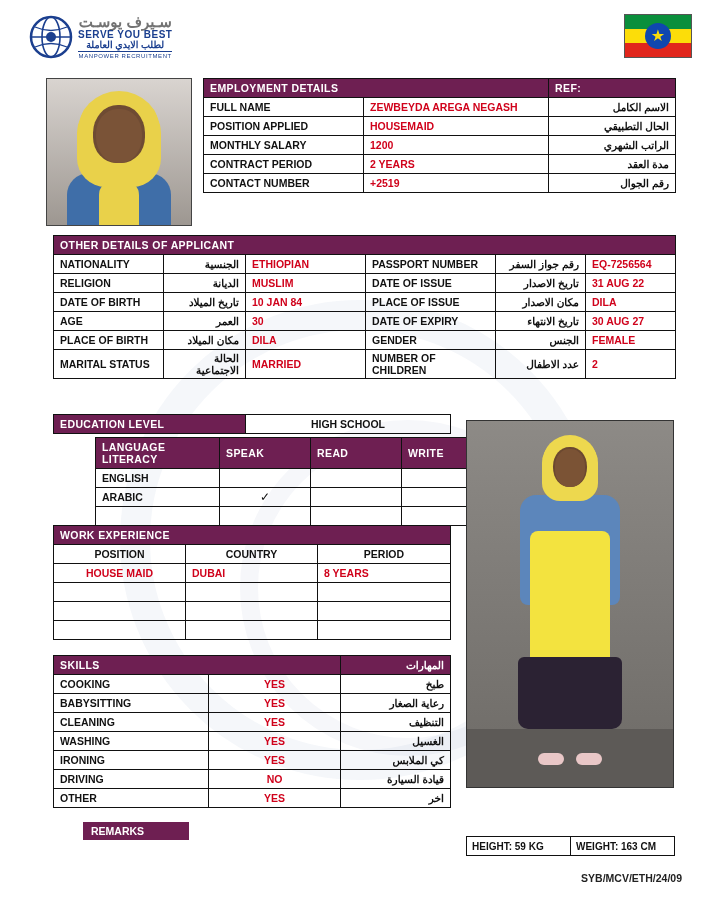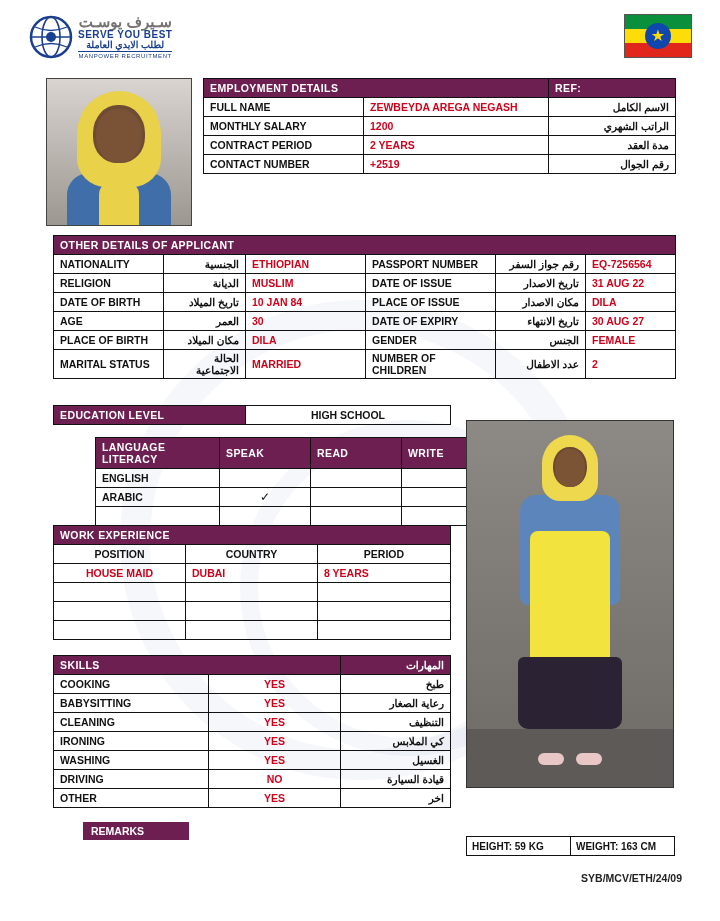--- a/index.html
+++ b/index.html
@@ -122,21 +122,21 @@
   .emp { position:absolute; left:203px; top:78px; width:472px; }
   .emp table { width:100%; table-layout:fixed; }
   .emp .bar-l { width:345px; }
 
   
   .other { position:absolute; left:53px; top:235px; width:622px; }
   .other table { width:100%; table-layout:fixed; }
 
   
   .edu { position:absolute; left:53px; top:405px; width:397px; }
-  .edu table { width:100%; table-layout:fixed; }
+  .edu table { width:100%; table-layout:fixed;margin-top:9px; }
 
   
   .lang { position:absolute; left:53px; top:437px; width:397px; }
   .lang table { width:100%; table-layout:fixed;margin-left:42px; }
 
   
   .work { position:absolute; left:53px; top:525px; width:397px; }
   .work table { width:100%; table-layout:fixed; }
 
   
@@ -233,20 +233,25 @@
           <tr>
         <td class="hdr-bar bar-l" colspan="2">EMPLOYMENT DETAILS</td>
         <td class="hdr-bar">REF:</td>
       </tr>
       <tr>
         <td class="lbl">FULL NAME</td>
         <td class="val">ZEWBEYDA AREGA NEGASH</td>
         <td class="ar" rowspan="1">الاسم الكامل</td>
       </tr>
       <tr>
+        <td class="lbl">POSITION APPLIED</td>
+        <td class="val">HOUSEMAID</td>
+        <td class="ar">الحال التطبيقي</td>
+      </tr>
+      <tr>
         <td class="lbl">MONTHLY SALARY</td>
         <td class="val">1200</td>
         <td class="ar">الراتب الشهري</td>
       </tr>
       <tr>
         <td class="lbl">CONTRACT PERIOD</td>
         <td class="val">2 YEARS</td>
         <td class="ar">مدة العقد</td>
       </tr>
       <tr>
@@ -437,28 +442,28 @@
         <td class="lbl">BABYSITTING</td>
         <td class="ctr val">YES</td>
         <td class="ar">رعاية الصغار</td>
       </tr>
       <tr>
         <td class="lbl">CLEANING</td>
         <td class="ctr val">YES</td>
         <td class="ar">التنظيف</td>
       </tr>
       <tr>
+        <td class="lbl">WASHING</td>
+        <td class="ctr val">YES</td>
+        <td class="ar">الغسيل</td>
+      </tr>
+      <tr>
         <td class="lbl">IRONING</td>
         <td class="ctr val">YES</td>
         <td class="ar">كي الملابس</td>
-      </tr>
-      <tr>
-        <td class="lbl">WASHING</td>
-        <td class="ctr val">YES</td>
-        <td class="ar">الغسيل</td>
       </tr>
       <tr>
         <td class="lbl">DRIVING</td>
         <td class="ctr val">NO</td>
         <td class="ar">قيادة السيارة</td>
       </tr>
       <tr>
         <td class="lbl">OTHER</td>
         <td class="ctr val">YES</td>
         <td class="ar">اخر</td>

